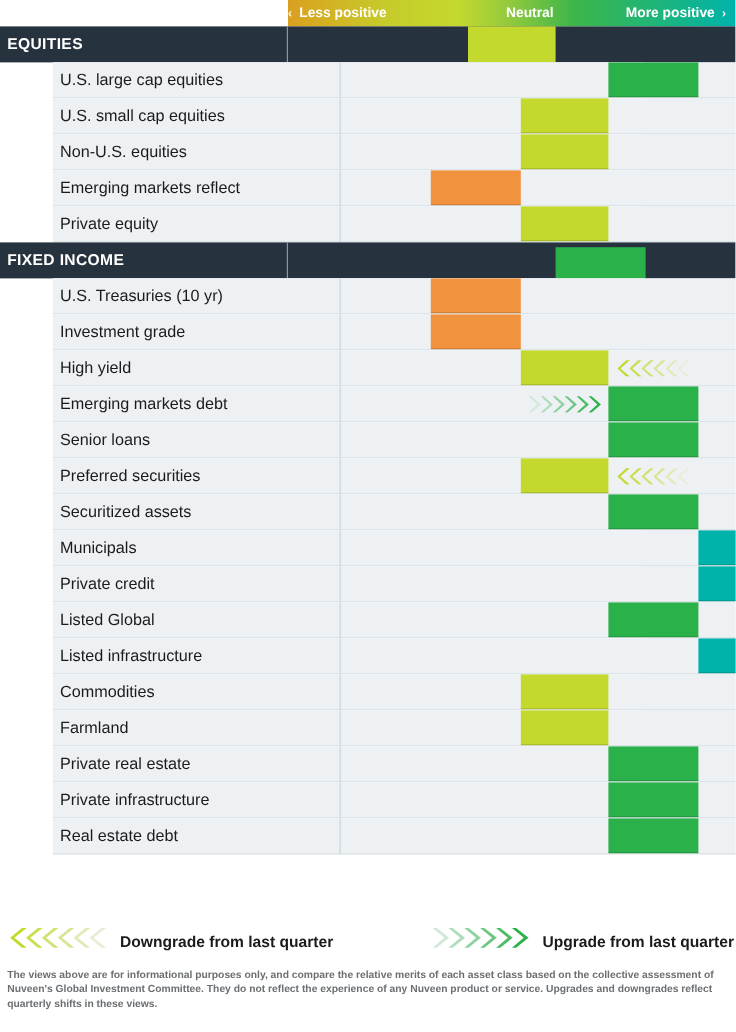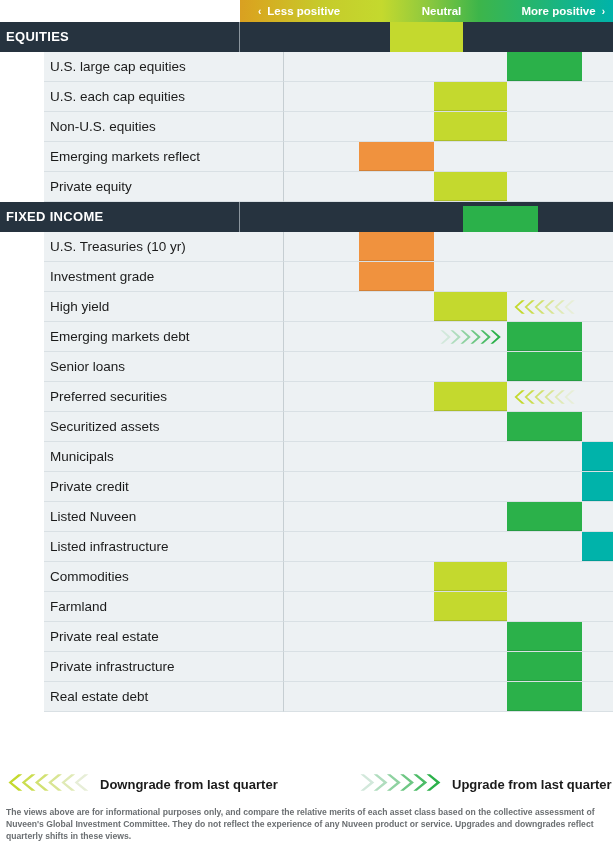--- a/index.html
+++ b/index.html
@@ -16,21 +16,21 @@
     position:absolute;left:240px;top:0;width:373px;height:22px;
     background:linear-gradient(to right,
         #D9A021 0%, #D8A820 4%, #C6CB2B 22%,
         #C4D92E 38%, #8FC93E 50%, #3DB54A 64%,
         #22B573 80%, #00B3AA 100%);
   }
   .scale-header .lbl{
     position:absolute;top:0;height:22px;line-height:22px;
     font-size:11.5px;font-weight:bold;color:#ffffff;white-space:nowrap;
   }
-  .scale-less{left:18px;}
+  .scale-less{left:0;}
   .scale-neutral{left:0;width:403px;text-align:center;}
   .scale-more{right:8px;}
   .chev{font-size:10px;display:inline-block;}
   .chev-l{margin-right:6px;}
   .chev-r{margin-left:6px;}
 
   
   .grid{position:absolute;left:0;top:22px;width:613px;}
 
   .row{position:relative;height:30px;width:493px;}
@@ -131,21 +131,21 @@
           <div class="col fill f-lime" style="left:150px;width:73px;"></div>
         </div>
       </div>
       <div class="row data">
         <div class="labelcell">U.S. large cap equities</div>
         <div class="cellstrip">
           <div class="col fill f-green" style="left:223px;width:75px;"></div>
         </div>
       </div>
       <div class="row data">
-        <div class="labelcell">U.S. each cap equities</div>
+        <div class="labelcell">U.S. small cap equities</div>
         <div class="cellstrip">
           <div class="col fill f-lime" style="left:150px;width:73px;"></div>
         </div>
       </div>
       <div class="row data">
         <div class="labelcell">Non-U.S. equities</div>
         <div class="cellstrip">
           <div class="col fill f-lime" style="left:150px;width:73px;"></div>
         </div>
       </div>
@@ -246,21 +246,21 @@
           <div class="col fill f-teal" style="left:298px;width:75px;"></div>
         </div>
       </div>
       <div class="row data">
         <div class="labelcell">Private credit</div>
         <div class="cellstrip">
           <div class="col fill f-teal" style="left:298px;width:75px;"></div>
         </div>
       </div>
       <div class="row data">
-        <div class="labelcell">Listed Nuveen</div>
+        <div class="labelcell">Listed Global</div>
         <div class="cellstrip">
           <div class="col fill f-green" style="left:223px;width:75px;"></div>
         </div>
       </div>
       <div class="row data">
         <div class="labelcell">Listed infrastructure</div>
         <div class="cellstrip">
           <div class="col fill f-teal" style="left:298px;width:75px;"></div>
         </div>
       </div>

